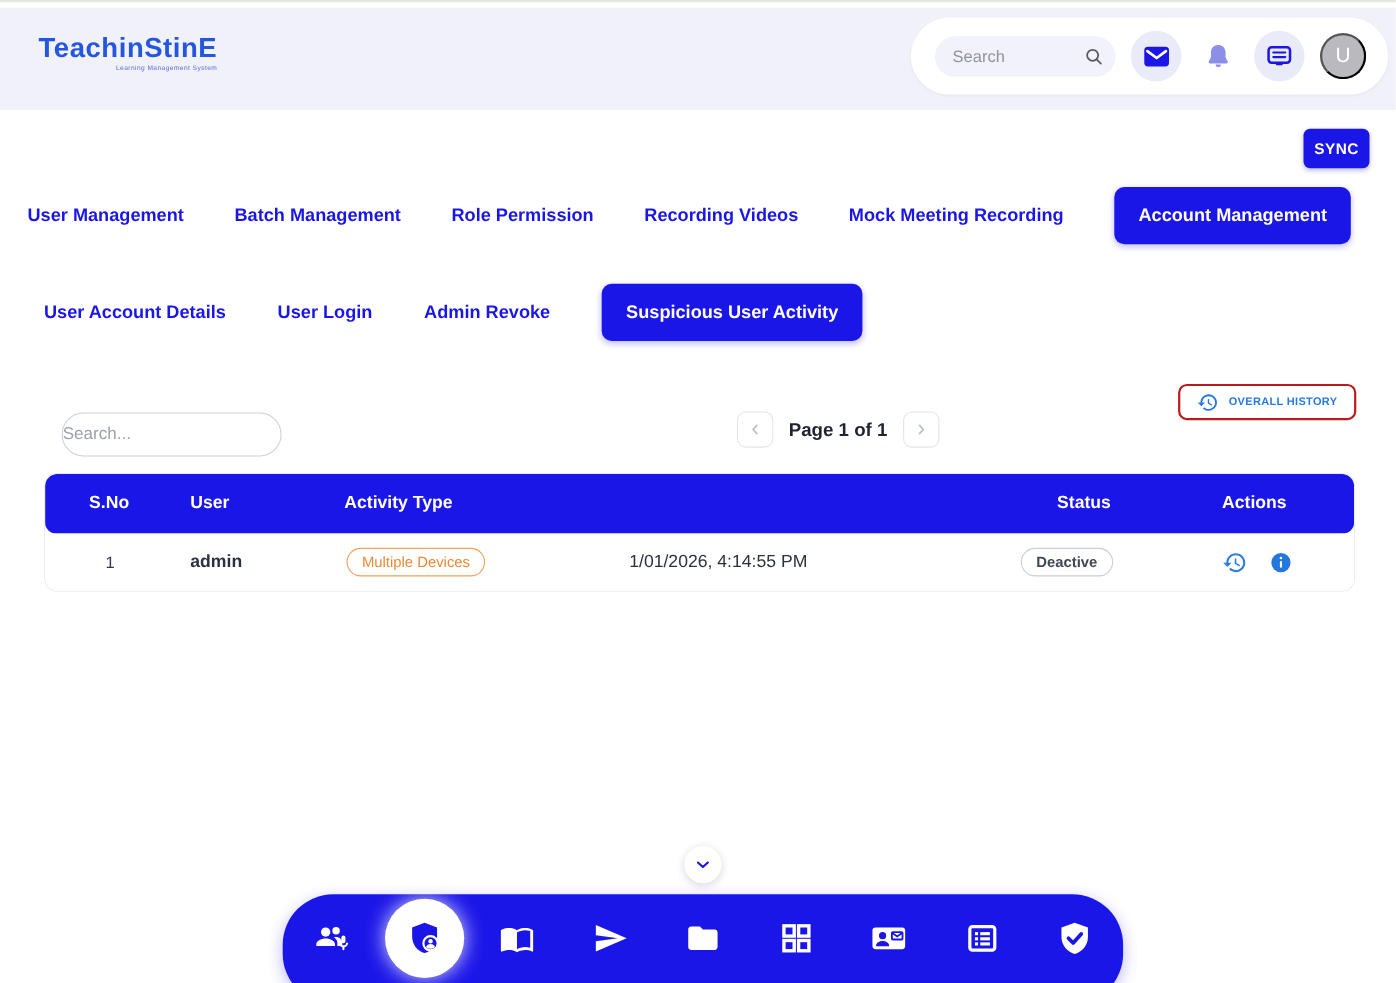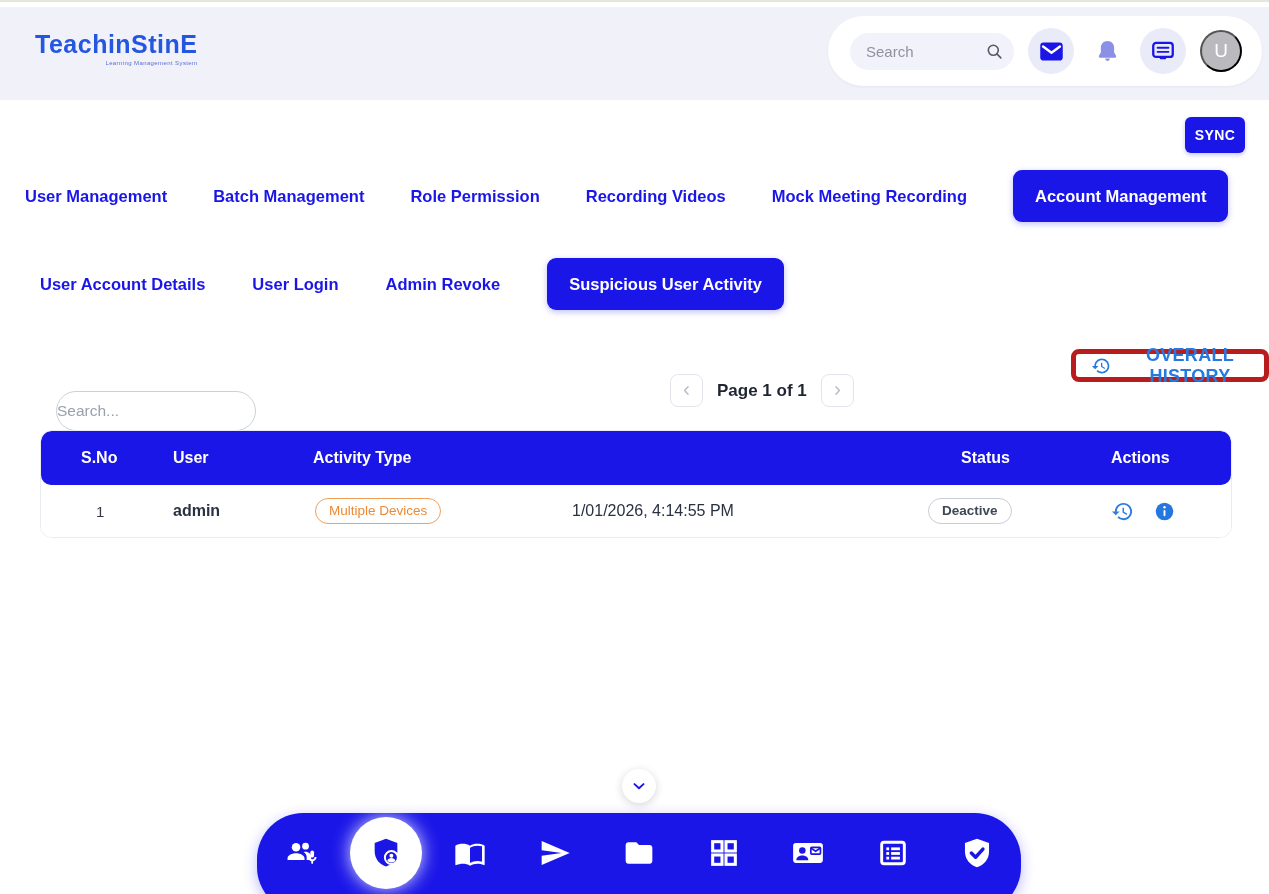--- a/index.html
+++ b/index.html
@@ -56,35 +56,35 @@
   .tab{
     background:transparent;border:none;color:var(--blue);font-weight:700;font-size:16.5px;
     cursor:pointer;white-space:nowrap;font-family:"Liberation Sans",sans-serif;padding:0;
   }
   .tab.active{
     background:var(--blue);color:#fff;border-radius:9px;height:52px;padding:0 22px;
     box-shadow:0 2px 6px rgba(27,22,232,.28);
   }
   
   .tbl-search{
-    position:absolute;left:56px;top:391px;width:200px;height:40px;border:1px solid #cbd0d8;
+    position:absolute;left:56px;top:375px;width:200px;height:40px;border:1px solid #cbd0d8;
     border-radius:20px;padding:0 0;font-size:15.5px;color:#444;outline:none;
     font-family:"Liberation Sans",sans-serif;
   }
   .tbl-search::placeholder{color:#9aa1ad;}
   .pagination{position:absolute;left:670px;top:374px;display:flex;align-items:center;gap:14px;}
   .page-btn{
     width:33px;height:33px;border:1px solid #e2e6ec;background:#fff;border-radius:8px;
     display:flex;align-items:center;justify-content:center;cursor:pointer;color:#b7bdc8;
   }
   .page-label{font-size:17px;font-weight:700;color:#1f2430;white-space:nowrap;}
   .history-btn{
     position:absolute;left:1071px;top:349px;height:33px;padding:0 15px;background:#fff;
-    border:5px solid #b91c1c;border-radius:8px;display:flex;align-items:center;gap:20px;
-    color:var(--accent);font-weight:700;font-size:18px;letter-spacing:.3px;cursor:pointer;
+    border:2px solid #b91c1c;border-radius:8px;display:flex;align-items:center;gap:9px;
+    color:var(--accent);font-weight:700;font-size:10px;letter-spacing:.3px;cursor:pointer;
     font-family:"Liberation Sans",sans-serif;
   }
   
   .table-card{
     position:absolute;left:40px;top:430px;width:1192px;border:1px solid #e9ecf1;border-radius:12px;
     background:#fff;overflow:hidden;
   }
   .t-head{position:relative;height:54px;background:var(--blue);border-radius:10px;}
   .t-head span{
     position:absolute;top:0;height:54px;display:flex;align-items:center;

